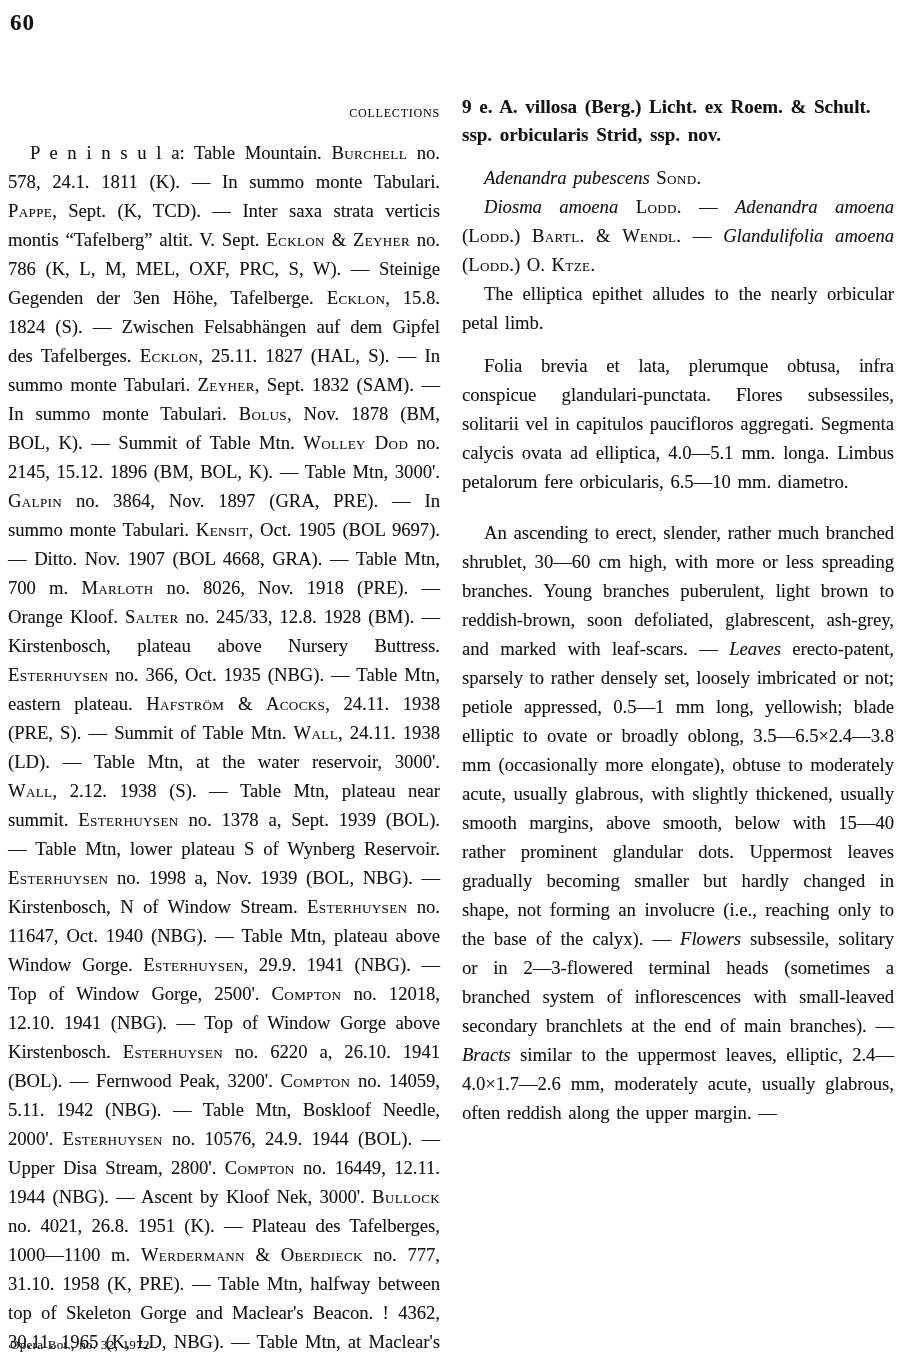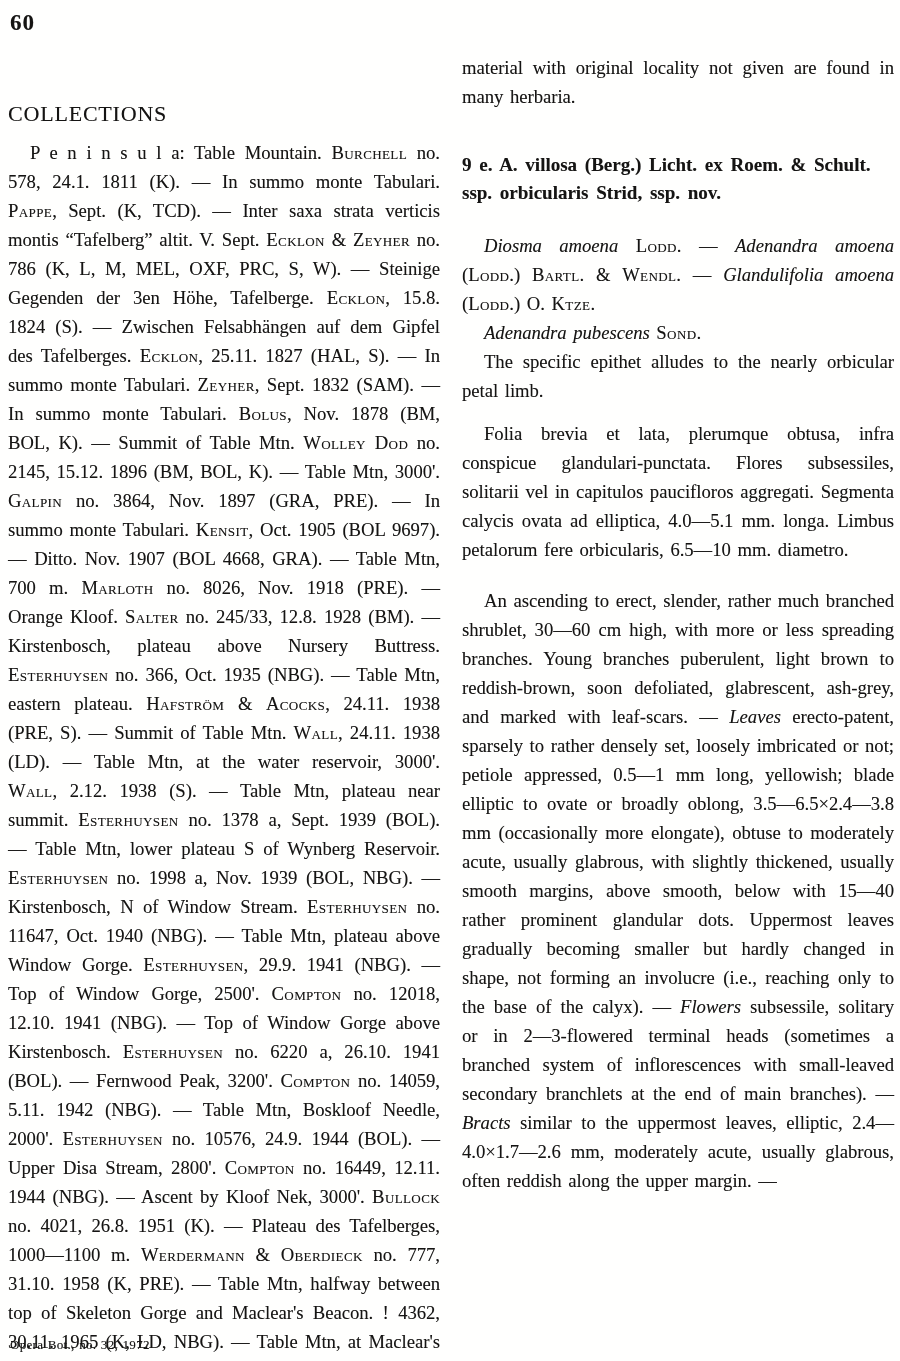--- a/index.html
+++ b/index.html
@@ -38,31 +38,31 @@
     line-height: 29px;
     word-spacing: 2px;
   }
   .col p {
     margin: 0;
     text-indent: 0;
   }
   .col p.indent { text-indent: 22px; }
   .sc { font-variant: small-caps; letter-spacing: 0.4px; }
   .collections-heading {
-    font-size: 22px;
+    font-size: 12px;
     font-weight: normal;
     letter-spacing: 0.8px;
     margin: 46px 0 10px 0;
-    text-align: left;
+    text-align: right;
   }
   .taxon-heading {
     font-weight: bold;
     font-size: 19px;
     line-height: 28px;
-    margin: 40px 0 24px 0;
+    margin: 40px 0 14px 0;
     text-align: left;
     word-spacing: 3px;
   }
   .gap-before { margin-top: 14px !important; }
   .big-gap-before { margin-top: 22px !important; }
   .footer {
     position: absolute;
     left: 10px;
     bottom: 8px;
     font-size: 13px;
@@ -83,31 +83,30 @@
 
     <div class="col">
 
       <h2 class="collections-heading">COLLECTIONS</h2>
 
       <p class="indent">P e n i n s u l a:  Table Mountain. <span class="sc">Burchell</span> no. 578, 24.1. 1811 (K). — In summo monte Tabulari. <span class="sc">Pappe</span>, Sept. (K, TCD). — Inter saxa strata verticis montis “Tafelberg” altit. V. Sept. <span class="sc">Ecklon</span> &amp; <span class="sc">Zeyher</span> no. 786 (K, L, M, MEL, OXF, PRC, S, W). — Steinige Gegenden der 3en Höhe, Tafelberge. <span class="sc">Ecklon</span>, 15.8. 1824 (S). — Zwischen Felsabhängen auf dem Gipfel des Tafelberges. <span class="sc">Ecklon</span>, 25.11. 1827 (HAL, S). — In summo monte Tabulari. <span class="sc">Zeyher</span>, Sept. 1832 (SAM). — In summo monte Tabulari. <span class="sc">Bolus</span>, Nov. 1878 (BM, BOL, K). — Summit of Table Mtn. <span class="sc">Wolley Dod</span> no. 2145, 15.12. 1896 (BM, BOL, K). — Table Mtn, 3000'. <span class="sc">Galpin</span> no. 3864, Nov. 1897 (GRA, PRE). — In summo monte Tabulari. <span class="sc">Kensit</span>, Oct. 1905 (BOL 9697). — Ditto. Nov. 1907 (BOL 4668, GRA). — Table Mtn, 700 m. <span class="sc">Marloth</span> no. 8026, Nov. 1918 (PRE). — Orange Kloof. <span class="sc">Salter</span> no. 245/33, 12.8. 1928 (BM). — Kirstenbosch, plateau above Nursery Buttress. <span class="sc">Esterhuysen</span> no. 366, Oct. 1935 (NBG). — Table Mtn, eastern plateau. <span class="sc">Hafström</span> &amp; <span class="sc">Acocks</span>, 24.11. 1938 (PRE, S). — Summit of Table Mtn. <span class="sc">Wall</span>, 24.11. 1938 (LD). — Table Mtn, at the water reservoir, 3000'. <span class="sc">Wall</span>, 2.12. 1938 (S). — Table Mtn, plateau near summit. <span class="sc">Esterhuysen</span> no. 1378 a, Sept. 1939 (BOL). — Table Mtn, lower plateau S of Wynberg Reservoir. <span class="sc">Esterhuysen</span> no. 1998 a, Nov. 1939 (BOL, NBG). — Kirstenbosch, N of Window Stream. <span class="sc">Esterhuysen</span> no. 11647, Oct. 1940 (NBG). — Table Mtn, plateau above Window Gorge. <span class="sc">Esterhuysen</span>, 29.9. 1941 (NBG). — Top of Window Gorge, 2500'. <span class="sc">Compton</span> no. 12018, 12.10. 1941 (NBG). — Top of Window Gorge above Kirstenbosch. <span class="sc">Esterhuysen</span> no. 6220 a, 26.10. 1941 (BOL). — Fernwood Peak, 3200'. <span class="sc">Compton</span> no. 14059, 5.11. 1942 (NBG). — Table Mtn, Boskloof Needle, 2000'. <span class="sc">Esterhuysen</span> no. 10576, 24.9. 1944 (BOL). — Upper Disa Stream, 2800'. <span class="sc">Compton</span> no. 16449, 12.11. 1944 (NBG). — Ascent by Kloof Nek, 3000'. <span class="sc">Bullock</span> no. 4021, 26.8. 1951 (K). — Plateau des Tafelberges, 1000—1100 m. <span class="sc">Werdermann</span> &amp; <span class="sc">Oberdieck</span> no. 777, 31.10. 1958 (K, PRE). — Table Mtn, halfway between top of Skeleton Gorge and Maclear's Beacon. ! 4362, 30.11. 1965 (K, LD, NBG). — Table Mtn, at Maclear's Beacon. ! 4364, 30.11. 1965 (LD, NBG, S).</p>
 
     </div>
 
     <div class="col">
-      <p>material with original locality not given are found in many herbaria.</p>
 
       <h3 class="taxon-heading">9 e. A. villosa (Berg.) Licht. ex Roem. &amp; Schult. ssp. orbicularis Strid, ssp. nov.</h3>
 
 
+      <p class="indent"><i>Adenandra pubescens</i> <span class="sc">Sond</span>.</p>
+
       <p class="indent"><i>Diosma amoena</i> <span class="sc">Lodd</span>. — <i>Adenandra amoena</i> (<span class="sc">Lodd</span>.) <span class="sc">Bartl</span>. &amp; <span class="sc">Wendl</span>. — <i>Glandulifolia amoena</i> (<span class="sc">Lodd</span>.) O. <span class="sc">Ktze</span>.</p>
 
-      <p class="indent"><i>Adenandra pubescens</i> <span class="sc">Sond</span>.</p>
 
-
-      <p class="indent">The specific epithet alludes to the nearly orbicular petal limb.</p>
+      <p class="indent">The elliptica epithet alludes to the nearly orbicular petal limb.</p>
 
       <p class="indent gap-before">Folia brevia et lata, plerumque obtusa, infra conspicue glandulari-punctata. Flores subsessiles, solitarii vel in capitulos paucifloros aggregati. Segmenta calycis ovata ad elliptica, 4.0—5.1 mm. longa. Limbus petalorum fere orbicularis, 6.5—10 mm. diametro.</p>
 
       <p class="indent big-gap-before">An ascending to erect, slender, rather much branched shrublet, 30—60 cm high, with more or less spreading branches. Young branches puberulent, light brown to reddish-brown, soon defoliated, glabrescent, ash-grey, and marked with leaf-scars. — <i>Leaves</i> erecto-patent, sparsely to rather densely set, loosely imbricated or not; petiole appressed, 0.5—1 mm long, yellowish; blade elliptic to ovate or broadly oblong, 3.5—6.5×2.4—3.8 mm (occasionally more elongate), obtuse to moderately acute, usually glabrous, with slightly thickened, usually smooth margins, above smooth, below with 15—40 rather prominent glandular dots. Uppermost leaves gradually becoming smaller but hardly changed in shape, not forming an involucre (i.e., reaching only to the base of the calyx). — <i>Flowers</i> subsessile, solitary or in 2—3-flowered terminal heads (sometimes a branched system of inflorescences with small-leaved secondary branchlets at the end of main branches). — <i>Bracts</i> similar to the uppermost leaves, elliptic, 2.4—4.0×1.7—2.6 mm, moderately acute, usually glabrous, often reddish along the upper margin. —</p>
     </div>
 
   </div>
 
   <div class="footer">Opera Bot., no. 32, 1972</div>
 

